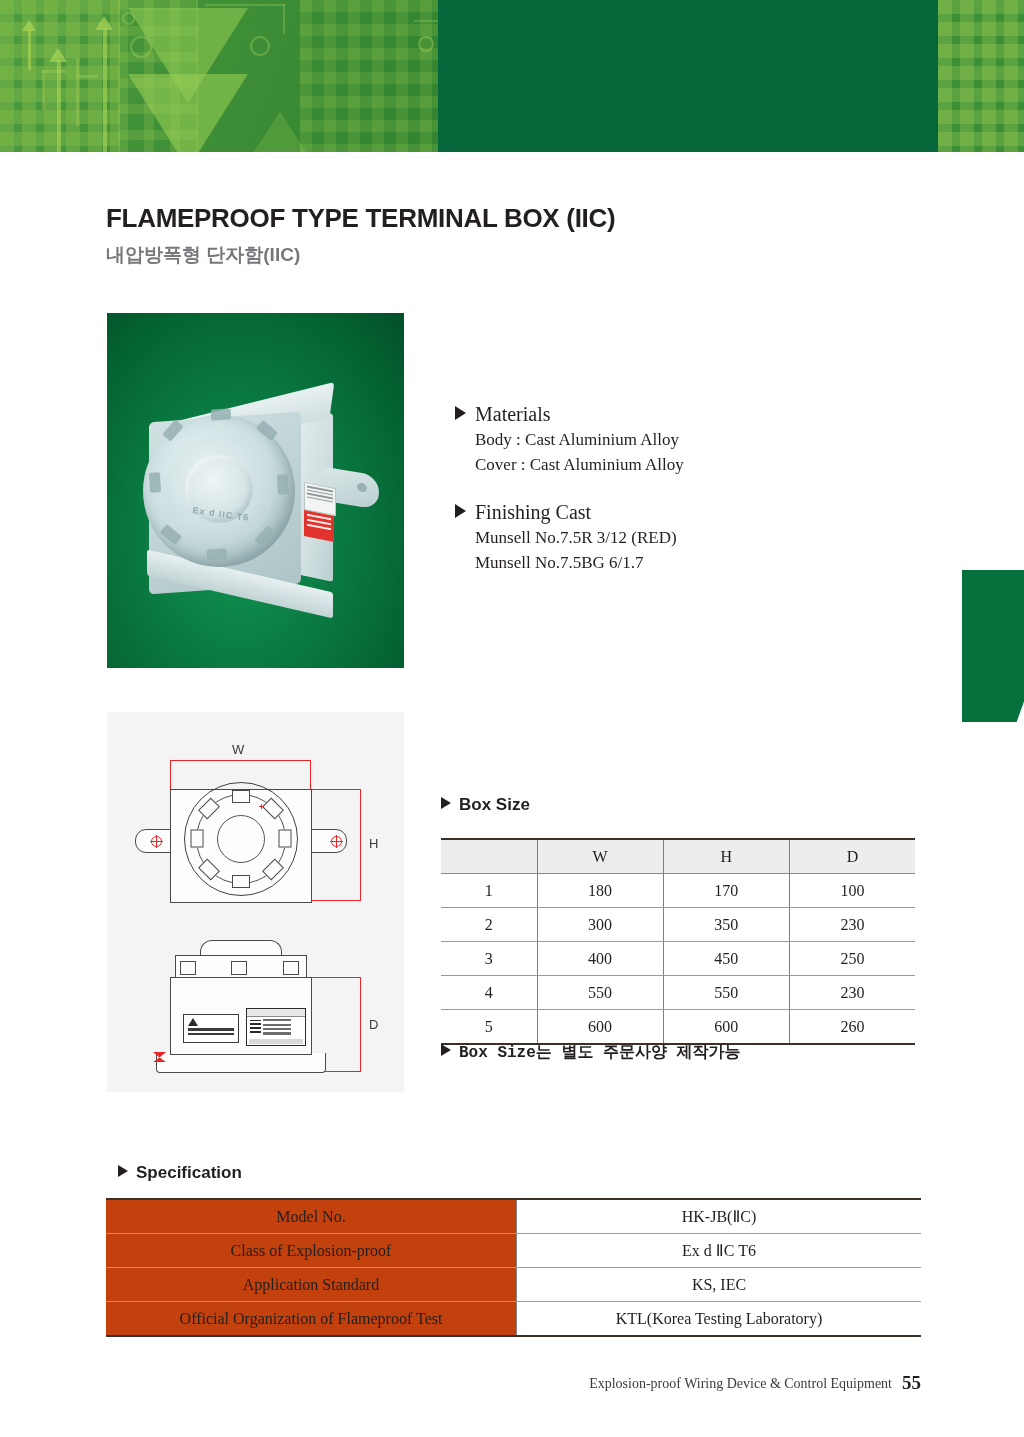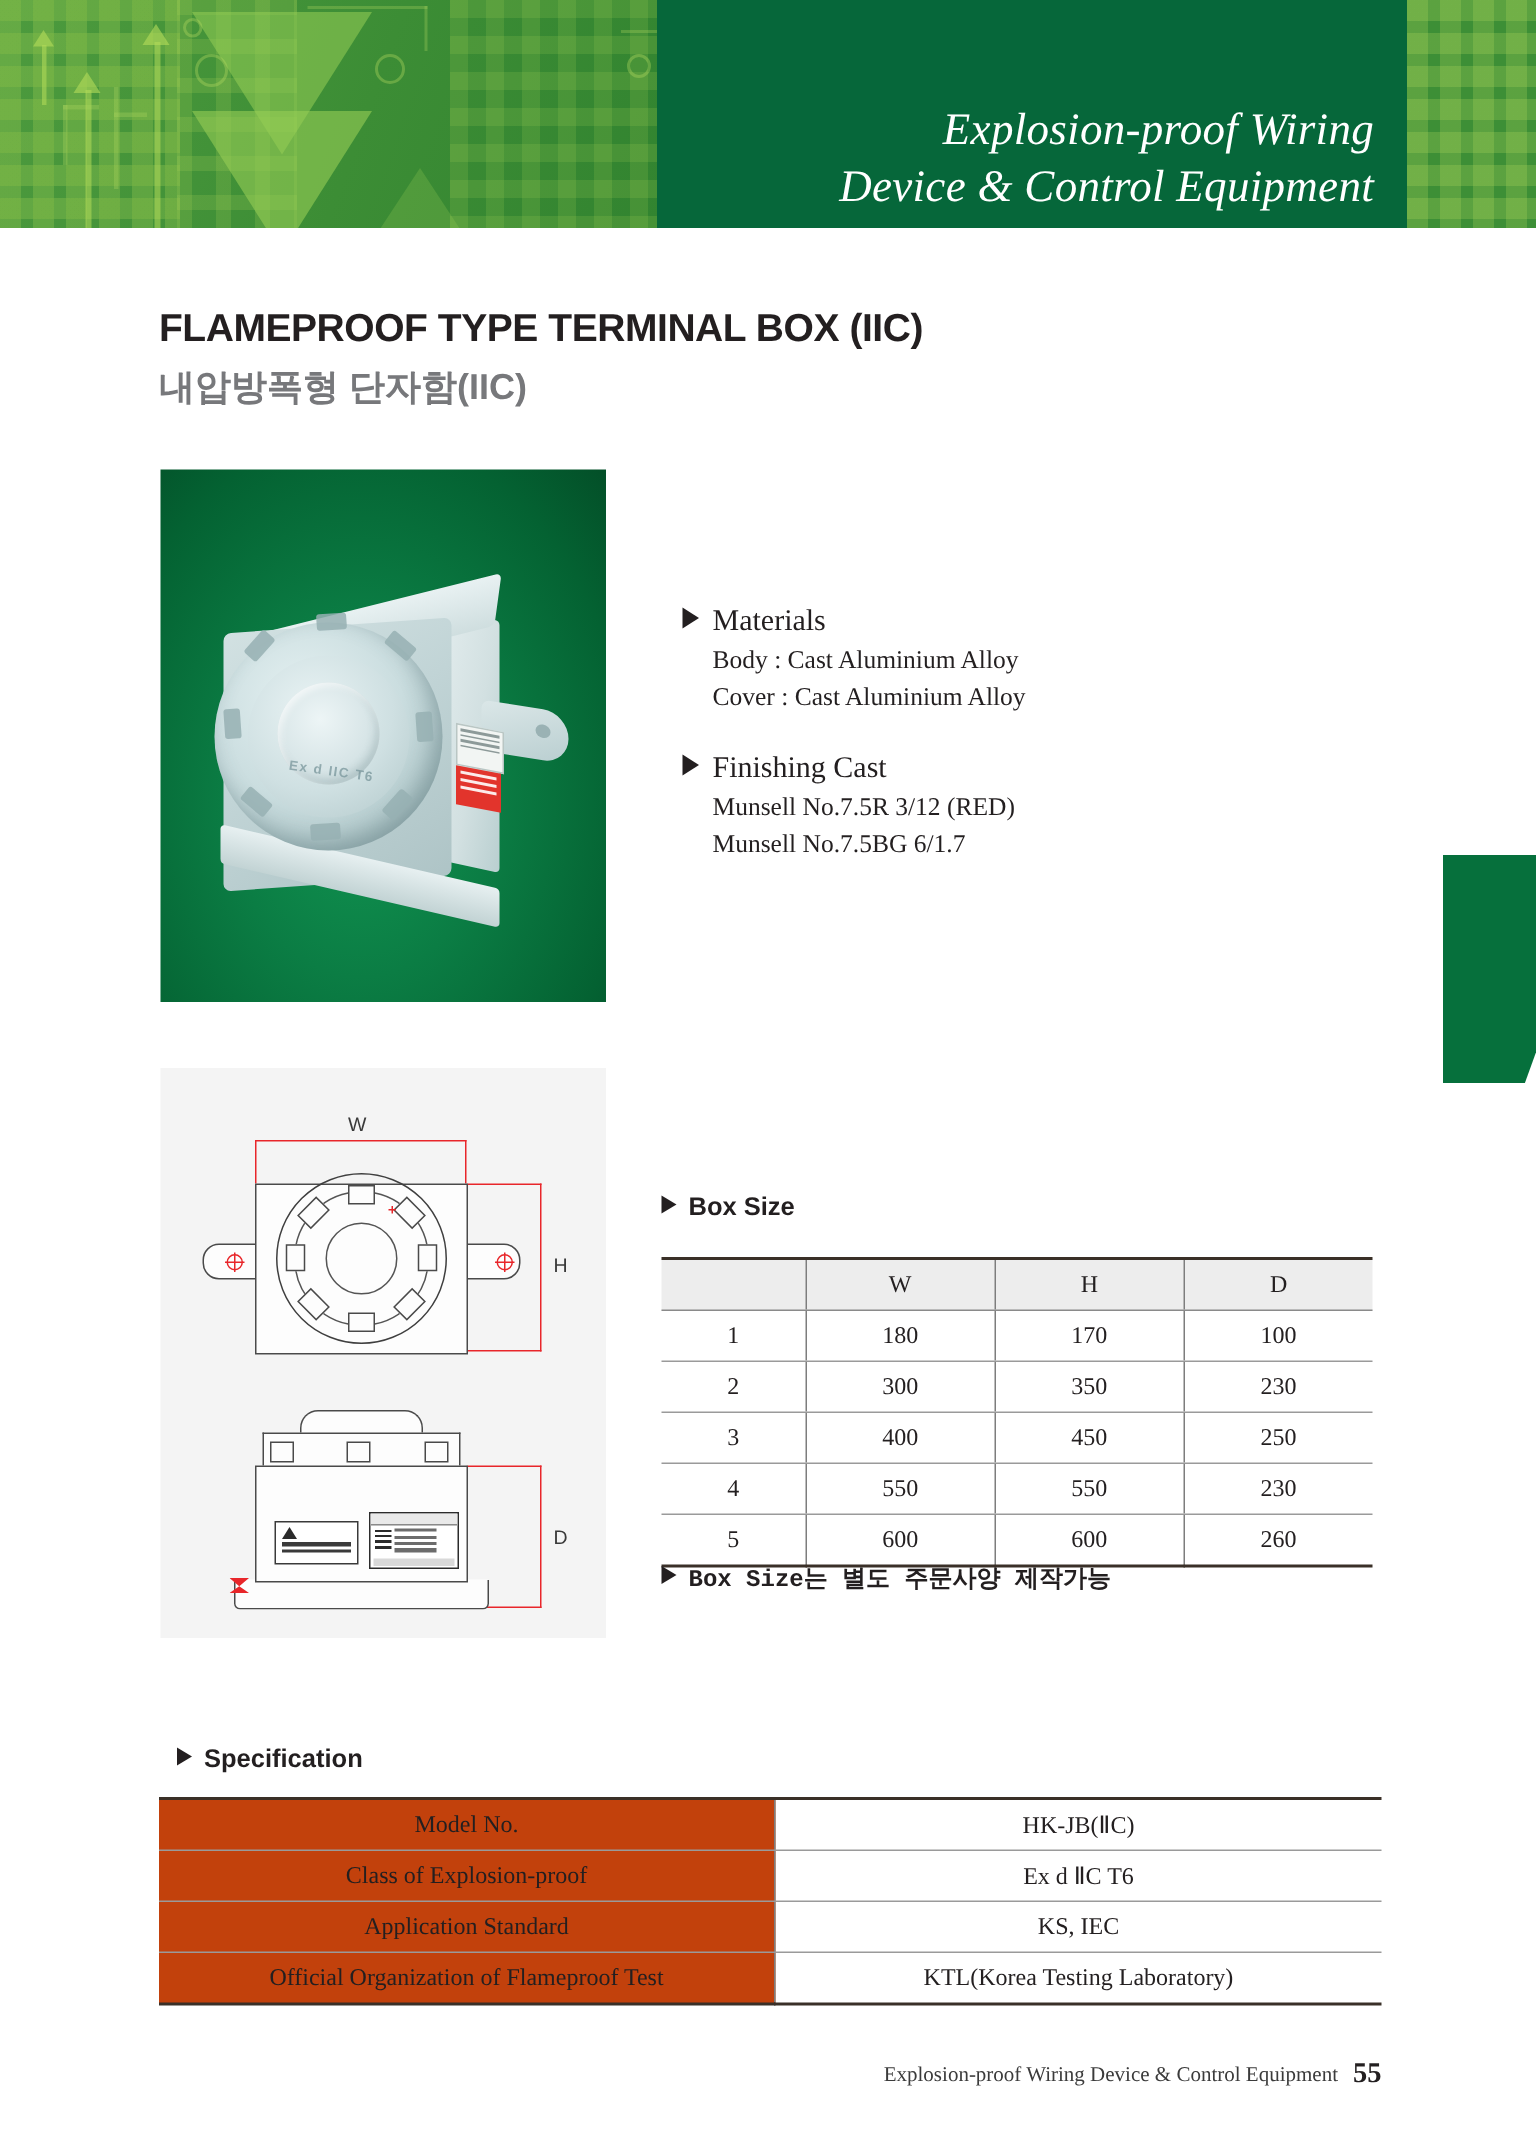--- a/index.html
+++ b/index.html
@@ -145,21 +145,21 @@
     font-weight: bold;
     font-size: 26px;
     color: #231f20;
     letter-spacing: -0.3px;
   }
   .title-ko {
     position: absolute;
     left: 106px; top: 242px;
     font-family: "Liberation Sans", sans-serif;
     font-weight: bold;
-    font-size: 24px;
+    font-size: 19px;
     color: #77787b;
   }
 
   
   .photo {
     position: absolute;
     left: 107px; top: 313px;
     width: 297px; height: 355px;
     background: radial-gradient(ellipse at 45% 62%, #119552 0%, #0b7d44 38%, #046232 78%, #034f28 100%);
     overflow: hidden;
@@ -487,24 +487,20 @@
   <div class="circ" style="left:130px; top:36px; width:18px; height:18px;"></div>
   <div class="circ" style="left:122px; top:12px; width:9px; height:9px;"></div>
   <div class="circ" style="left:250px; top:36px; width:16px; height:16px;"></div>
   <div class="circ" style="left:418px; top:36px; width:12px; height:12px;"></div>
 
   <div class="banner-right-bg"></div>
   <div class="banner-far-right">
     <div class="banner-far-right-grid"></div>
   </div>
 
-  <div class="banner-title">
-    <div>Explosion-proof Wiring</div>
-    <div>Device &amp; Control Equipment</div>
-  </div>
 </div>
 <div class="banner-underline"></div>
 
 <div class="side-tab"></div>
 
 <div class="title-en">FLAMEPROOF TYPE TERMINAL BOX (IIC)</div>
 <div class="title-ko">내압방폭형 단자함(IIC)</div>
 
 <div class="photo">
   <div class="pb-side"></div>

